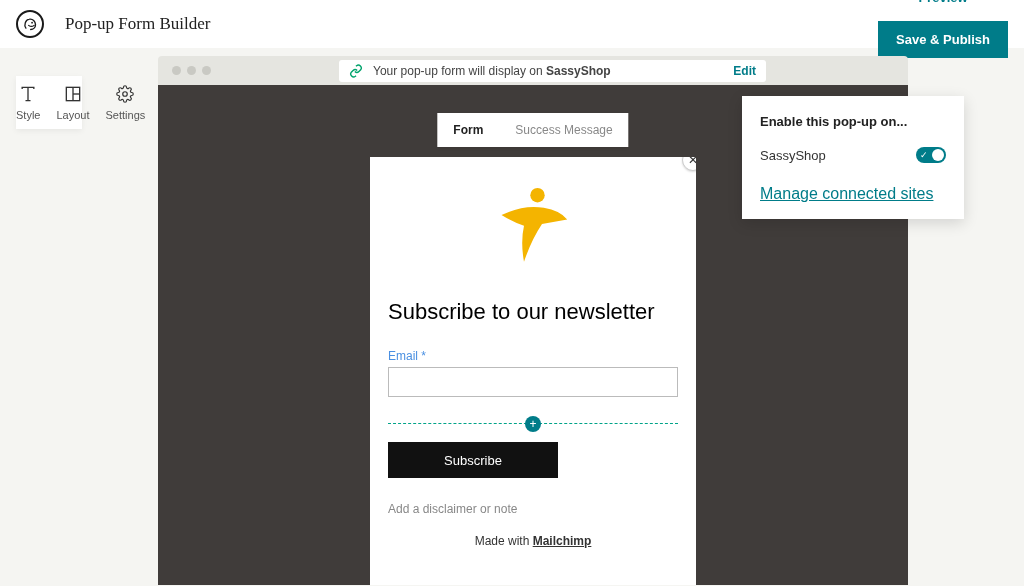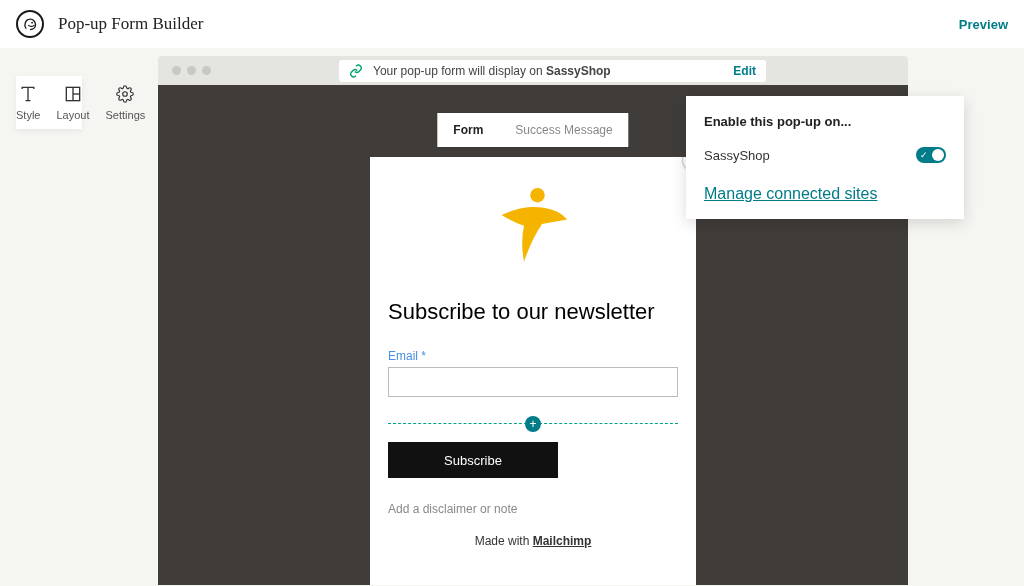--- a/index.html
+++ b/index.html
@@ -26,20 +26,21 @@
       border: 2px solid #1a1a1a;
       display: flex; align-items: center; justify-content: center;
       margin-right: 14px;
       background: #fff;
     }
     .logo svg { width: 22px; height: 22px; }
     .app-title {
       font-size: 17px;
       font-family: Georgia, "Times New Roman", serif;
       color: #222;
+      margin-left: 7px;
     }
     .topbar-actions {
       margin-left: auto;
       display: flex; align-items: center; gap: 16px; flex-direction: column;
     }
     .preview-link {
       color: #007c89;
       font-size: 13px;
       font-weight: 600;
       cursor: pointer;
@@ -205,21 +206,21 @@
       text-align:center; font-size:12px; margin-top:18px;
       color:#333;
     }
     .madewith b { text-decoration: underline; font-weight:600;}
 
     
     .enable-popover {
       position:absolute;
       top: 96px;
       right: 60px;
-      width: 278px;
+      width: 222px;
       background:#fff;
       padding: 18px 18px 16px 18px;
       box-shadow: 0 4px 14px rgba(0,0,0,0.14);
       z-index: 50;
     }
     .enable-title { font-size:13px; font-weight:600; color:#222; margin-bottom:18px;}
     .enable-row {
       display:flex; align-items:center; justify-content:space-between;
       margin-bottom: 22px;
     }
@@ -249,20 +250,21 @@
     <svg viewBox="0 0 32 32">
       <circle cx="16" cy="16" r="14" fill="none" stroke="#1a1a1a" stroke-width="0"></circle>
       <path d="M10 22 C7 18 9 10 15 9 C20 8 24 12 24 17 C24 21 21 24 17 24" fill="none" stroke="#1a1a1a" stroke-width="2" stroke-linecap="round"></path>
       <circle cx="19" cy="14" r="1.3" fill="#1a1a1a"></circle>
       <path d="M14 18 Q18 21 22 18" fill="none" stroke="#1a1a1a" stroke-width="1.8" stroke-linecap="round"></path>
     </svg>
   </div>
   <div class="app-title">Pop-up Form Builder</div>
   <div class="topbar-actions">
     <span class="preview-link">Preview</span>
+    <button class="publish-btn">Save &amp; Publish</button>
   </div>
 </div>
 
 <div class="tool-panel">
   <div class="tool-item">
     <div class="tool-icon">
       <svg width="20" height="20" viewBox="0 0 24 24" fill="none" stroke="currentColor" stroke-width="1.6">
         <path d="M5 6 L5 4 L19 4 L19 6 M9 20 L15 20 M12 4 L12 20"></path>
       </svg>
     </div>

